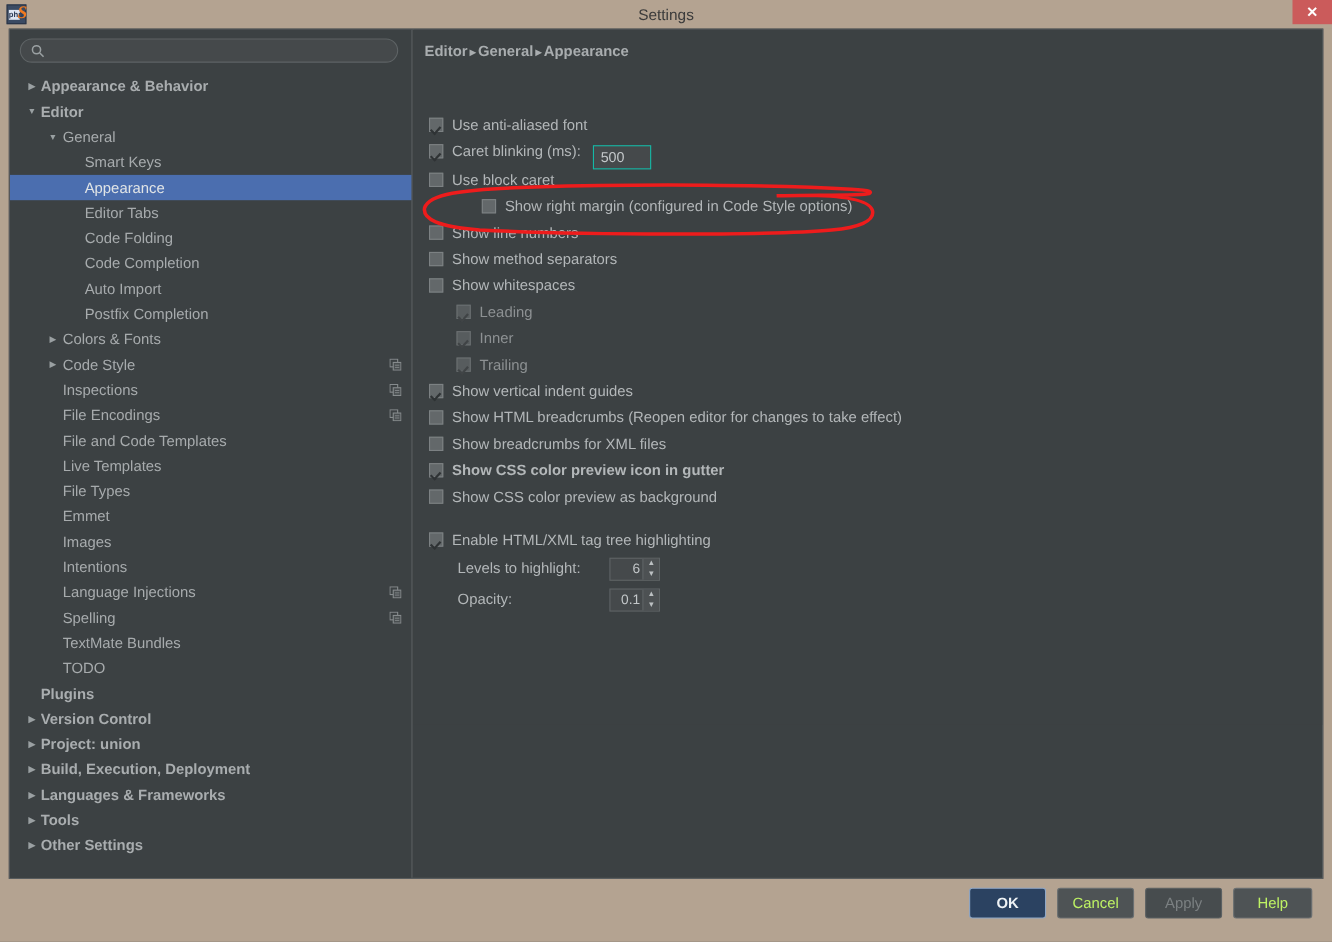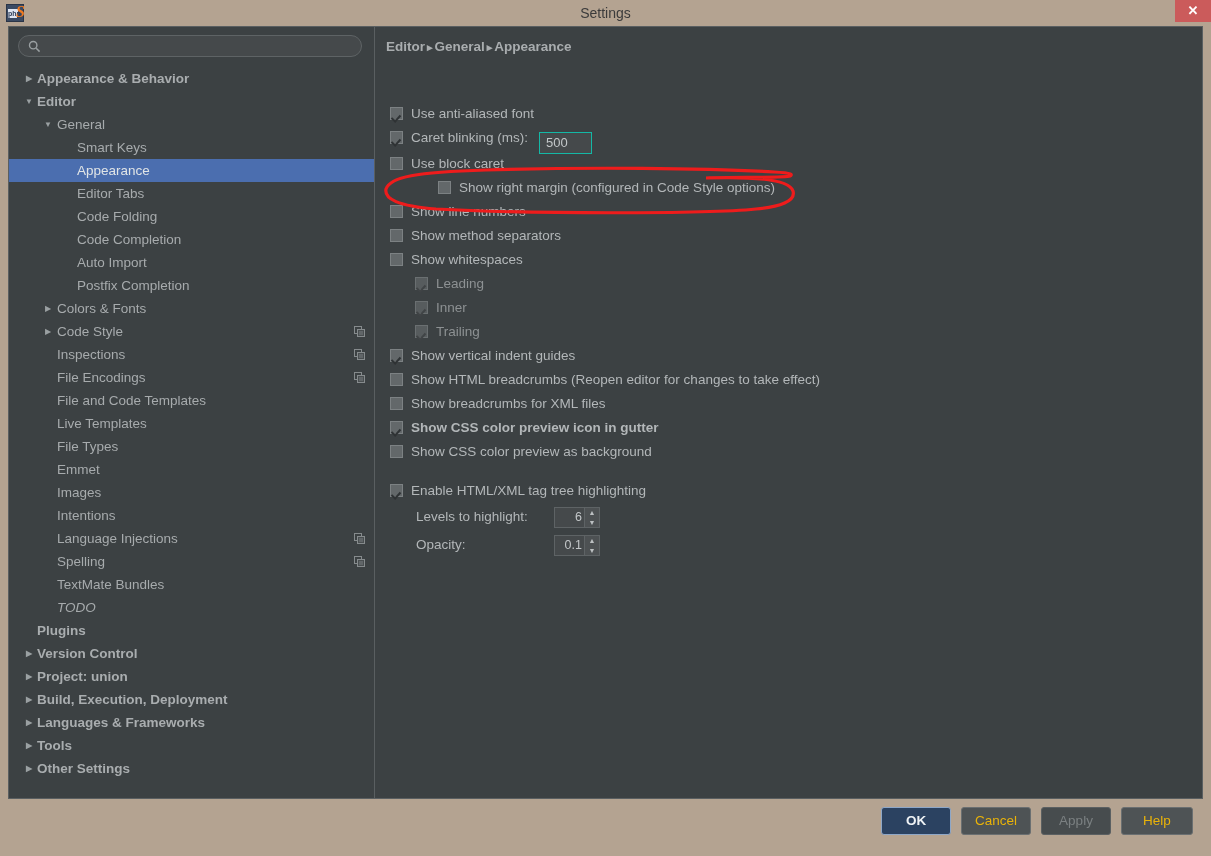--- a/index.html
+++ b/index.html
@@ -271,21 +271,21 @@
     width: 1195px; height: 49px;
   }
   .dlg-btn {
     position: absolute;
     top: 8px;
     height: 28px;
     box-sizing: border-box;
     background: #4e5355;
     border: 1px solid #6a6f71;
     border-radius: 3px;
-    color: #eab308;
+    color: #bef264;
     font-size: 13.5px;
     font-family: "Liberation Sans", sans-serif;
     text-align: center;
     line-height: 26px;
     cursor: pointer;
   }
   .dlg-btn.primary {
     background: #2b4261;
     border: 1px solid #8ea7c7;
     color: #eef2f5;
@@ -421,21 +421,21 @@
               <rect x="0.5" y="0.5" width="7" height="7" fill="none" stroke="#868b8d"></rect>
               <rect x="3.5" y="3.5" width="7" height="7" fill="#4a4f51" stroke="#868b8d"></rect>
               <line x1="5" y1="6" x2="9" y2="6" stroke="#868b8d" stroke-width="0.8"></line>
               <line x1="5" y1="8" x2="9" y2="8" stroke="#868b8d" stroke-width="0.8"></line>
             </svg>
           </div>
           <div class="tree-row">
             <span class="label" style="left: 48px;">TextMate Bundles</span>
           </div>
           <div class="tree-row">
-            <span class="label" style="left: 48px; font-style: italic;">TODO</span>
+            <span class="label" style="left: 48px;">TODO</span>
           </div>
           <div class="tree-row bold">
             <span class="label" style="left: 28px;">Plugins</span>
           </div>
           <div class="tree-row bold">
             <span class="arrow" style="left: 14px;">▶</span>
             <span class="label" style="left: 28px;">Version Control</span>
           </div>
           <div class="tree-row bold">
             <span class="arrow" style="left: 14px;">▶</span>

